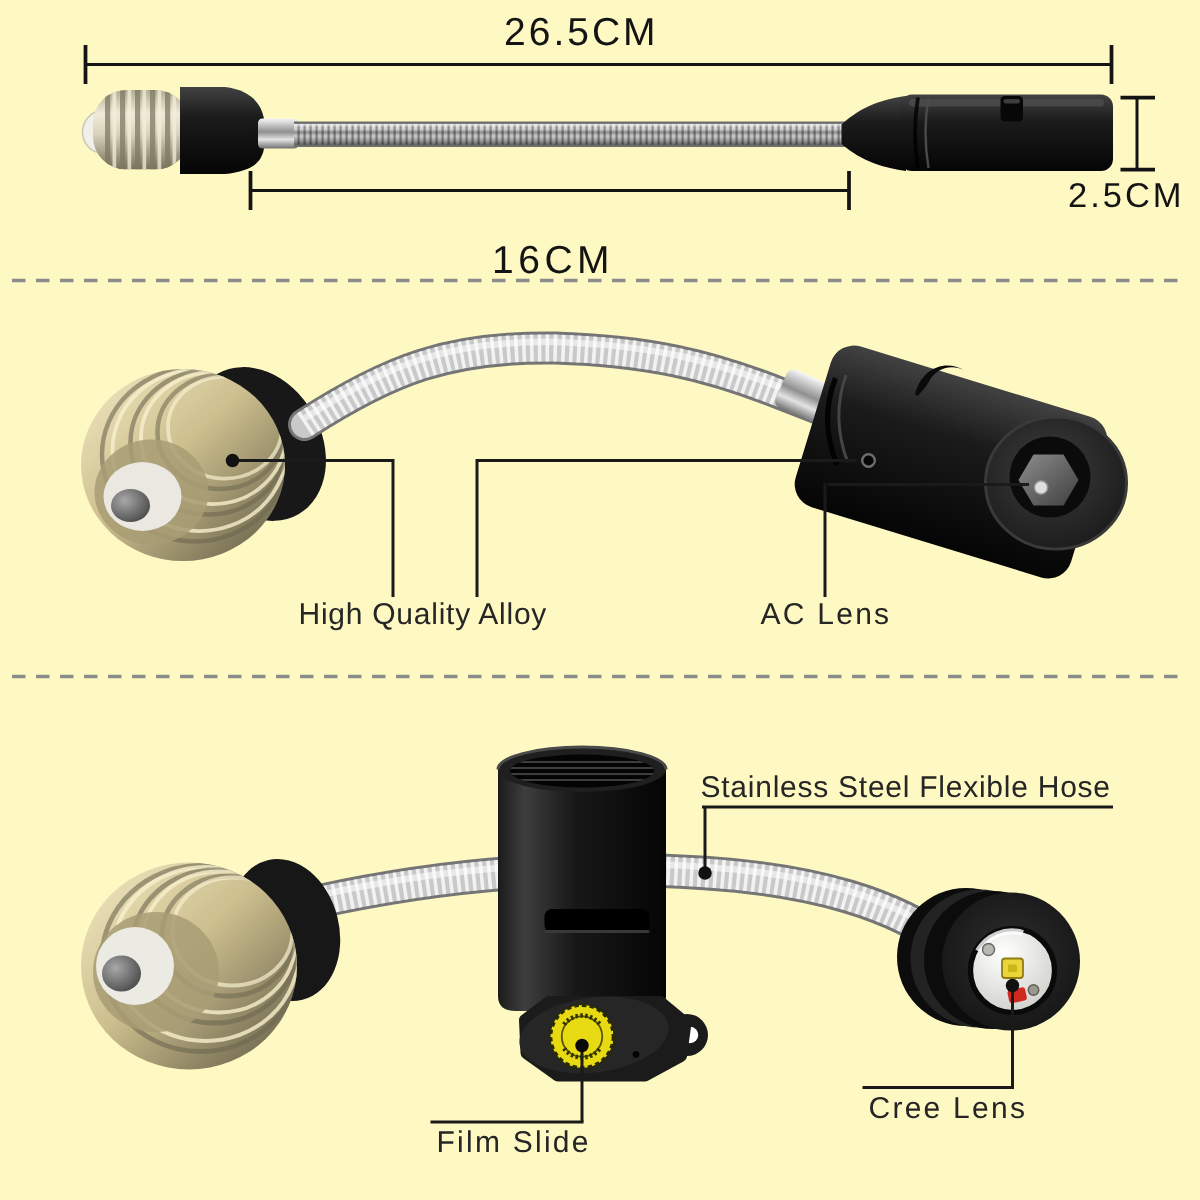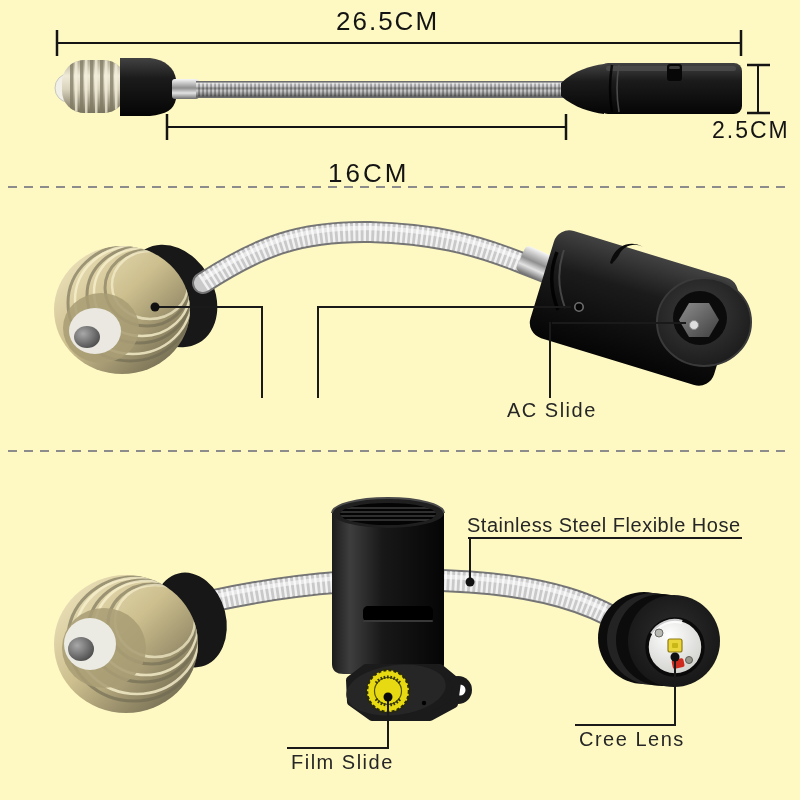--- a/index.html
+++ b/index.html
@@ -292,22 +292,23 @@
     <circle cx="388" cy="697" r="4.5" fill="#0a0a0a"></circle>
   </g>
 </svg>
 
 <div class="lbl dim" style="left:336px;top:6px;">26.5CM</div>
 
 <div class="lbl dim" style="left:328px;top:131px;letter-spacing:3px;margin-top:27px;">16CM</div>
 
 <div class="lbl dim" style="left:712px;top:117px;font-size:23px;">2.5CM</div>
 
-
-<div class="lbl callout" style="left:507px;top:399px;letter-spacing:1.5px;">AC Slide</div>
+<div class="lbl callout" style="left:199px;top:399px;letter-spacing:0.5px;">High Quality Alloy</div>
+
+<div class="lbl callout" style="left:507px;top:399px;letter-spacing:1.5px;">AC Lens</div>
 
 <div class="lbl callout" style="left:467px;top:514px;letter-spacing:0.5px;">Stainless Steel Flexible Hose</div>
 
 <div class="lbl callout" style="left:579px;top:728px;letter-spacing:1.5px;">Cree Lens</div>
 
 <div class="lbl callout" style="left:291px;top:751px;letter-spacing:1.5px;">Film Slide</div>
 
 </div>
 
 </body></html>

